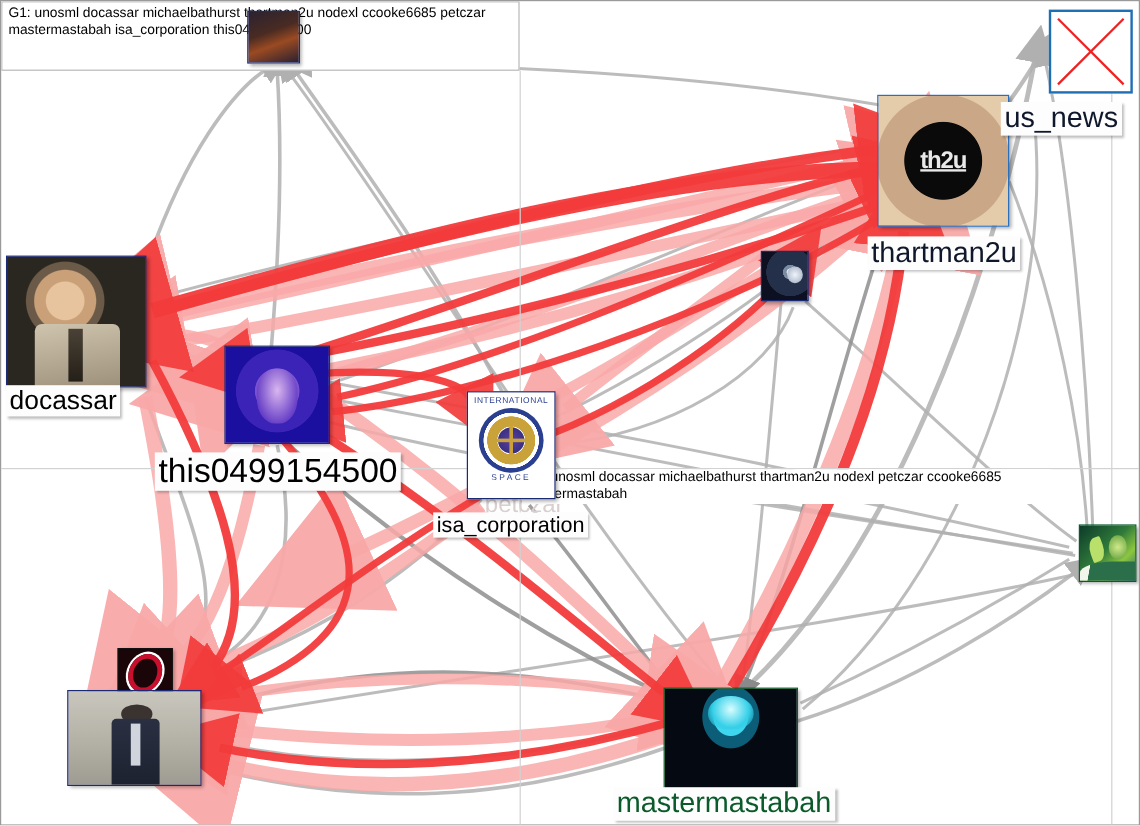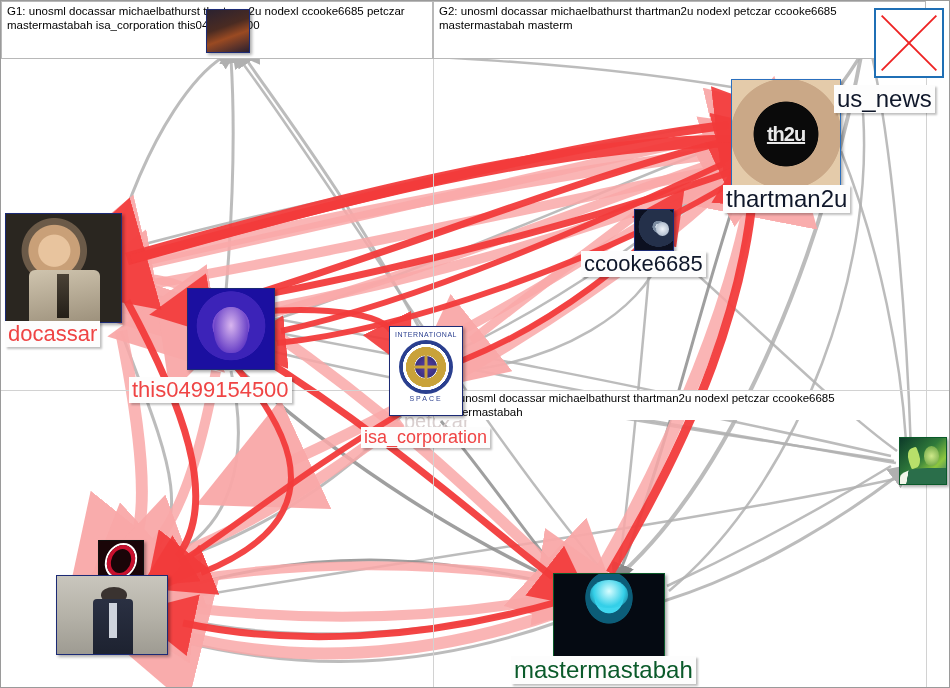--- a/index.html
+++ b/index.html
@@ -14,21 +14,21 @@
   #grp2{left:432px;top:0px;width:493px;height:58px;}
   #grp3{left:434px;top:390px;width:441px;height:30px;border:none;background:transparent;
         padding:0;z-index:38;}
   #grp3 .g3text{display:inline-block;background:#fff;padding:1px 2px;}
   .node{position:absolute;z-index:50;}
   .thumb{position:relative;display:block;background:#222;overflow:hidden;
          box-shadow:2px 2px 3px rgba(0,0,0,.33);}
   .lbl{position:absolute;white-space:nowrap;background:#fdfdfd;
        padding:0px 3px;box-shadow:2px 2px 2px rgba(0,0,0,.25);
        font-family:"Liberation Sans",sans-serif;z-index:60;}
-  .lbl.navy{color:#ef4444;}
+  .lbl.navy{color:#000000;}
   .lbl.cyan{color:#0f172a;}
   .lbl.green{color:#0a5a2a;margin-left:10px;}
   .lbl.faint{color:#d9cfcf;background:transparent;box-shadow:none;z-index:35;}
   .brokenimg{background:#ffffff;border:2px solid #1f6fb5;box-sizing:border-box;}
   .divv{position:absolute;background:#d2d2d2;z-index:5;}
 </style>
 </head>
 <body>
 
 <div id="stage">
@@ -123,23 +123,20 @@
     </g>
   </svg>
 
   <div class="divv" style="left:432px;top:58px;width:1px;height:630px;"></div>
   <div class="divv" style="left:925px;top:58px;width:1px;height:630px;"></div>
   <div class="divv" style="left:0px;top:389px;width:950px;height:1px;"></div>
 
   <div class="grp" id="grp1">
     <span>G1: unosml docassar michaelbathurst thartman2u nodexl ccooke6685 petczar mastermastabah isa_corporation this0499154500</span>
   </div>
-  <div class="grp" id="grp2">
-    <span>G2: unosml docassar michaelbathurst thartman2u nodexl petczar ccooke6685 mastermastabah masterm</span>
-  </div>
   <div class="grp" id="grp3">
     <span class="g3text">G3: unosml docassar michaelbathurst thartman2u nodexl petczar ccooke6685 mastermastabah</span>
   </div>
 
   <div class="lbl faint" style="left:400px;top:409px;font-size:20px;">petczar</div>
 
   <div class="node" style="left:205px;top:8px;">
     <div class="thumb" style="width:42px;height:42px;border:1px solid #1b2a75;
          background:linear-gradient(160deg,#2b2230 0%,#4a2b22 40%,#9a4a22 62%,#2a2030 100%);"></div>
   </div>
@@ -156,21 +153,21 @@
   </div>
   <div class="lbl navy" style="left:4px;top:320px;font-size:22px;">docassar</div>
 
   <div class="node" style="left:186px;top:287px;">
     <div class="thumb" style="width:86px;height:80px;border:1px solid #1b2a75;
          background:radial-gradient(ellipse at 50% 46%,#c38fe0 0 14%,#7a4fd0 15% 30%,#3c23b8 31% 56%,#1b0fa0 57% 100%);">
       <div style="position:absolute;left:30%;top:22%;width:40%;height:58%;border-radius:45%;
                   background:radial-gradient(ellipse at 50% 40%,#d9b6ef,#6b43c8 70%,transparent 100%);"></div>
     </div>
   </div>
-  <div class="lbl navy" style="left:128px;top:376px;font-size:22px;">this0499154500</div>
+  <div class="lbl navy" style="left:128px;top:376px;font-size:28px;">this0499154500</div>
 
   <div class="node" style="left:388px;top:325px;">
     <div class="thumb" style="width:72px;height:88px;border:1px solid #1b2a75;background:#ffffff;">
       <div style="position:absolute;left:50%;top:46%;transform:translate(-50%,-50%);
                   width:54px;height:54px;border-radius:50%;
                   background:radial-gradient(circle,#ffffff 0 30%,#c9a23a 31% 52%,#ffffff 53% 60%,#2a3f8f 61% 72%,#ffffff 73% 100%);"></div>
       <div style="position:absolute;left:50%;top:46%;transform:translate(-50%,-50%);
                   width:22px;height:22px;border-radius:50%;
                   background:radial-gradient(circle,#5b3fa8,#2b2a6e);"></div>
       <div style="position:absolute;left:50%;top:46%;transform:translate(-50%,-50%);
@@ -185,31 +182,30 @@
   </div>
   <div class="lbl navy" style="left:360px;top:426px;font-size:18px;">isa_corporation</div>
 
   <div class="node" style="left:633px;top:208px;">
     <div class="thumb" style="width:38px;height:40px;border:1px solid #1b2a75;
          background:radial-gradient(circle at 62% 42%,#dfe6ef 0 9%,#7b8ba0 10% 18%,#24304a 19% 60%,#0c1020 61% 100%);">
       <div style="position:absolute;left:56%;top:30%;width:34%;height:34%;border-radius:50%;
                   background:radial-gradient(circle,#f0f4fa,#9aa9bd);"></div>
     </div>
   </div>
-  <div class="lbl cyan" style="left:580px;top:250px;font-size:22px;">ccooke6685</div>
 
   <div class="node" style="left:730px;top:78px;">
     <div class="thumb" style="width:108px;height:108px;border:1px solid #2a6fbe;
          background:radial-gradient(circle at 50% 50%,#0a0a0a 0 42%,#caa887 43% 72%,#e4cbaa 73% 100%);
          display:flex;align-items:center;justify-content:center;">
       <span style="color:#e9e9e9;font-family:'Liberation Sans',sans-serif;
                    font-size:20px;font-weight:bold;letter-spacing:-1px;text-decoration:underline;">th2u</span>
     </div>
   </div>
-  <div class="lbl cyan" style="left:722px;top:184px;font-size:24px;">thartman2u</div>
+  <div class="lbl cyan" style="left:722px;top:196px;font-size:24px;">thartman2u</div>
 
   <div class="node" style="left:873px;top:7px;">
     <div class="thumb brokenimg" style="width:70px;height:70px;box-shadow:none;">
       <svg width="100%" height="100%" viewBox="0 0 70 70">
         <line x1="6" y1="6" x2="64" y2="64" stroke="#ee2222" stroke-width="2"></line>
         <line x1="64" y1="6" x2="6" y2="64" stroke="#ee2222" stroke-width="2"></line>
       </svg>
     </div>
   </div>
   <div class="lbl cyan" style="left:833px;top:84px;font-size:24px;">us_news</div>

